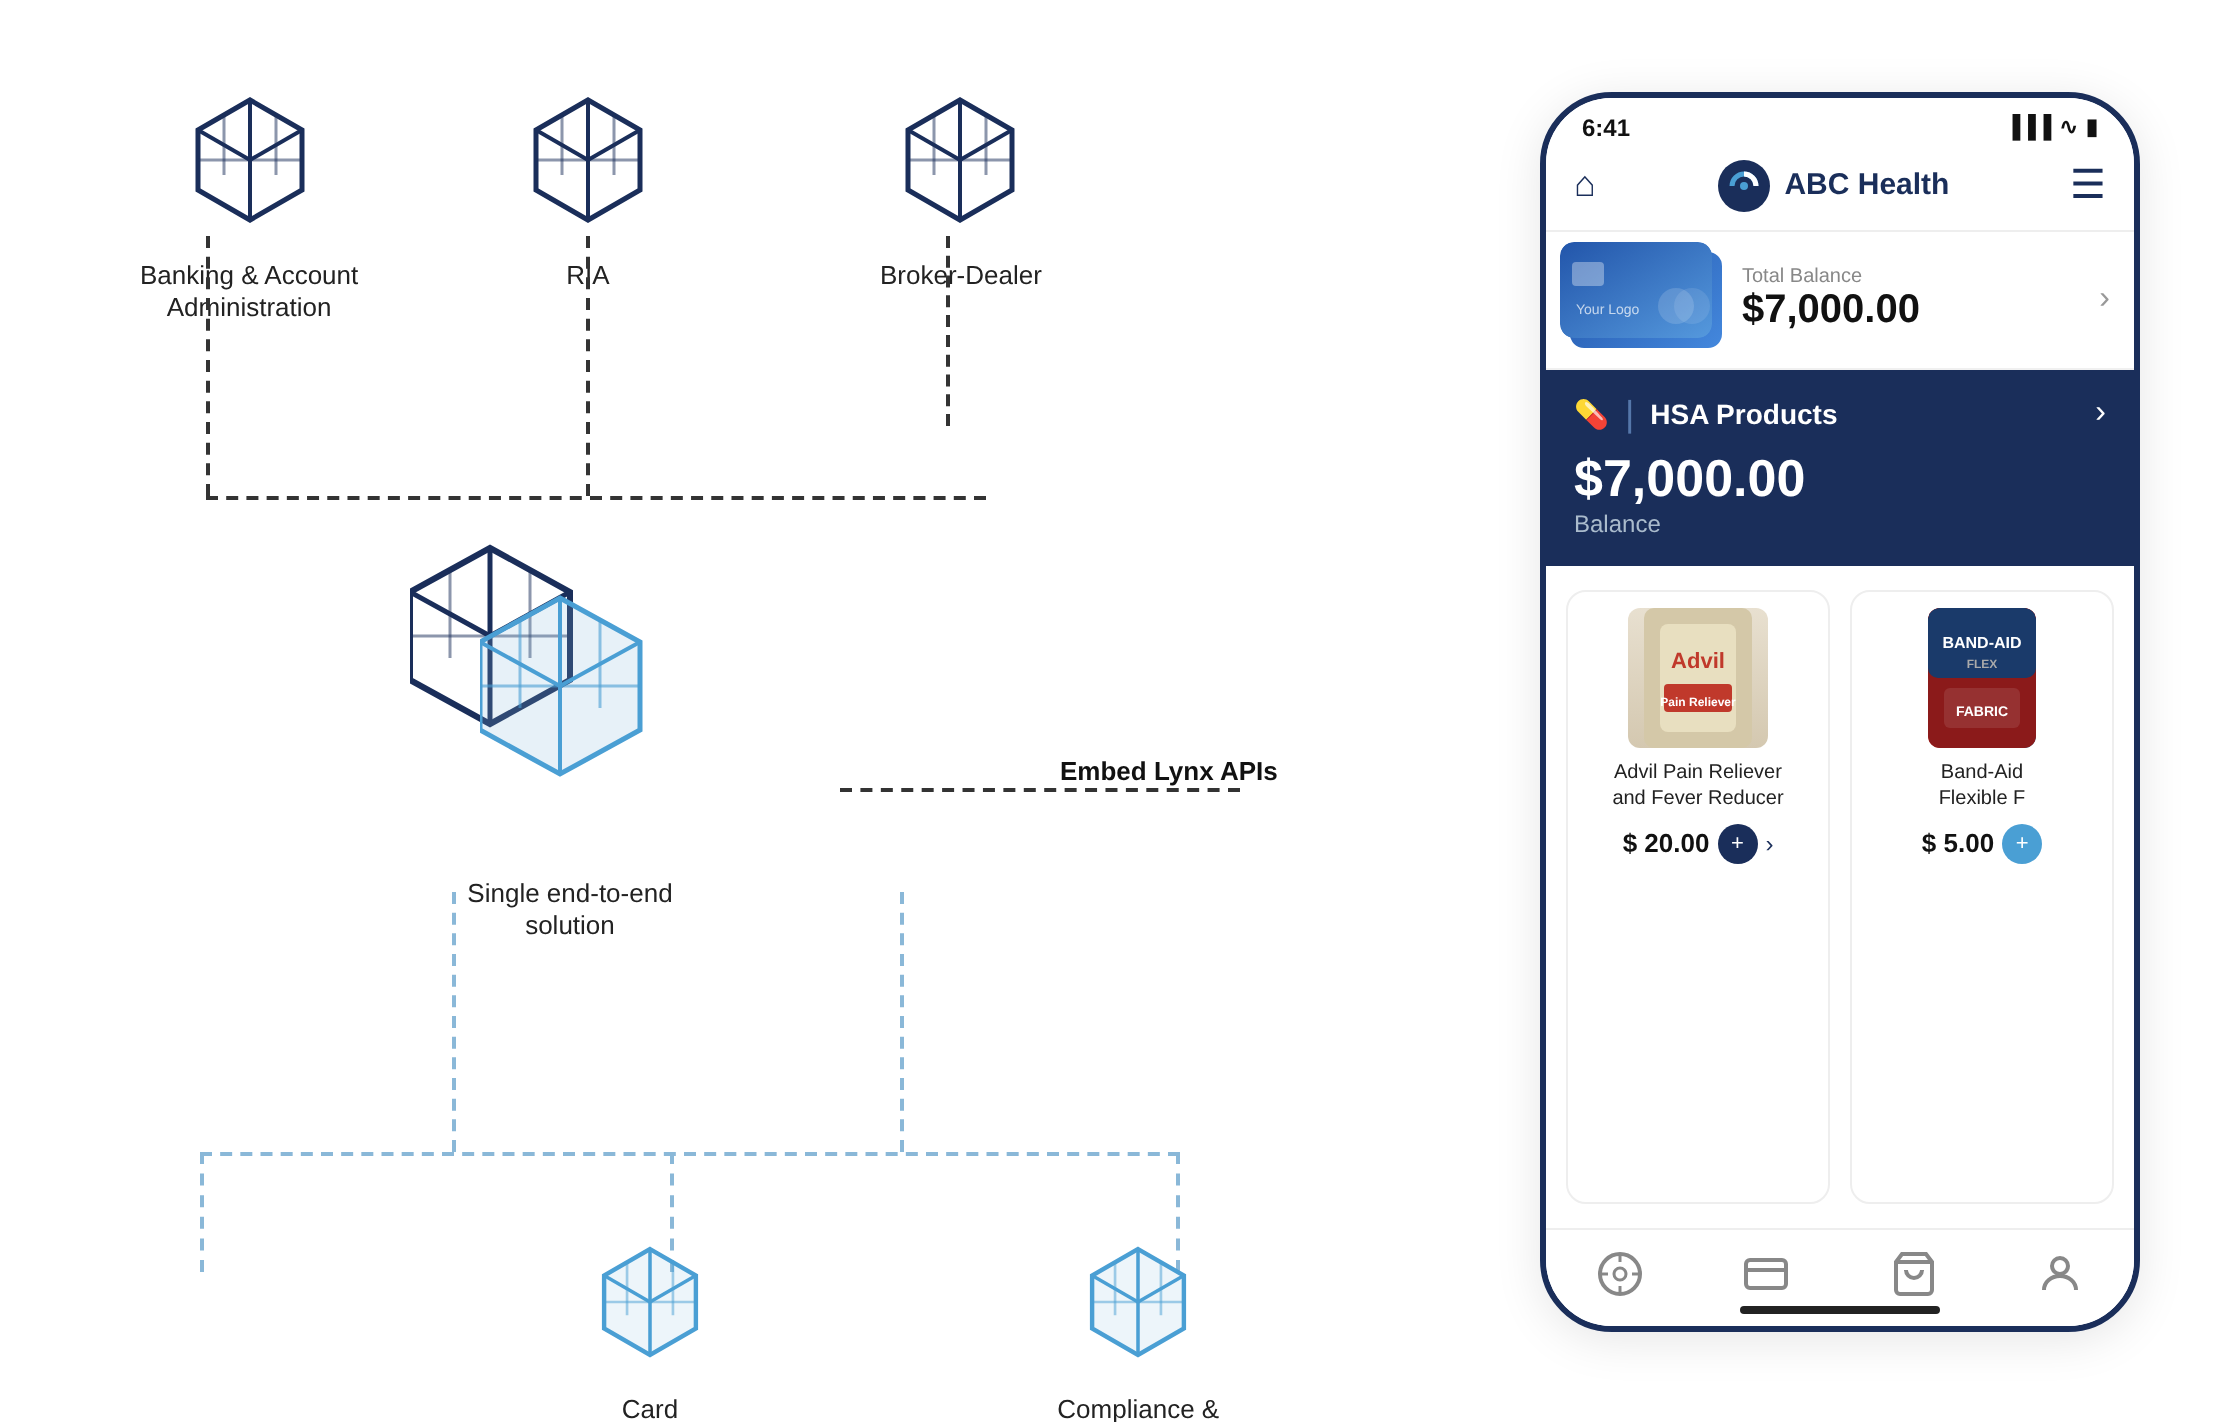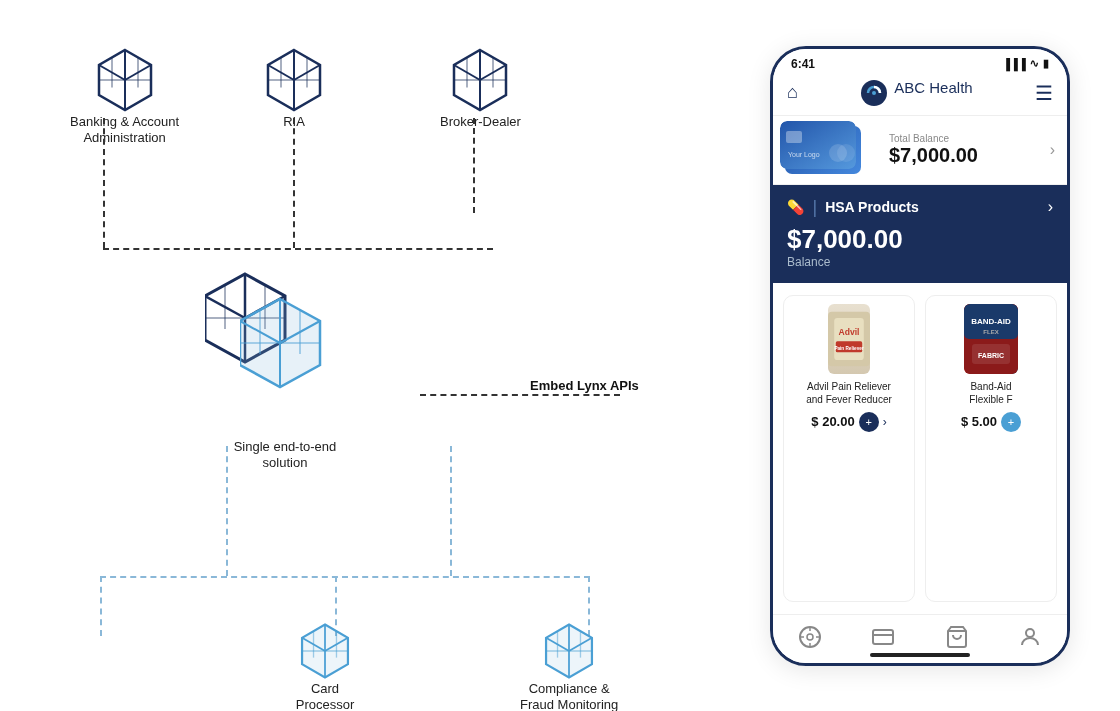--- a/index.html
+++ b/index.html
@@ -35,21 +35,21 @@
       position: absolute;
       display: flex;
       flex-direction: column;
       align-items: center;
       text-align: center;
     }
 
     .node-label {
       font-size: 13px;
       color: #222;
-      margin-top: 0;
+      margin-top: 16px;
       line-height: 1.3;
     }
 
     
     .dashed-line {
       position: absolute;
       border: none;
     }
     .dashed-v {
       border-left: 2px dashed #333;
@@ -115,23 +115,24 @@
     .nav-bar {
       display: flex;
       justify-content: space-between;
       align-items: center;
       padding: 6px 14px 8px 14px;
       background: #fff;
       border-bottom: 1px solid #eee;
     }
     .nav-logo {
       display: flex;
+      align-items: center;
       gap: 6px;
       font-size: 15px;
-      font-weight: 400;
+      font-weight: 700;
       color: #1a2e5a;
     }
 
     
     .card-section {
       background: #fff;
       padding: 10px 12px 10px 12px;
       display: flex;
       align-items: center;
       justify-content: space-between;
@@ -143,21 +144,21 @@
       border-radius: 7px;
       background: linear-gradient(135deg, #2255aa 0%, #4488dd 100%);
       display: flex;
       align-items: flex-end;
       justify-content: flex-end;
       padding: 5px;
       flex-shrink: 0;
     }
     .card-info {
       flex: 1;
-      padding-left: 28px;
+      padding-left: 10px;
     }
     .card-label {
       font-size: 10px;
       color: #888;
     }
     .card-balance {
       font-size: 20px;
       font-weight: 700;
       color: #111;
     }
@@ -222,21 +223,21 @@
     .product-card {
       flex: 1;
       border: 1px solid #eee;
       border-radius: 10px;
       padding: 8px;
       display: flex;
       flex-direction: column;
       align-items: center;
     }
     .product-img-advil {
-      width: 42px;
+      width: 70px;
       height: 70px;
       background: linear-gradient(180deg, #e8e0d0 0%, #d4c8b0 100%);
       border-radius: 6px;
       display: flex;
       align-items: center;
       justify-content: center;
       font-size: 11px;
       font-weight: 700;
       color: #c0392b;
       position: relative;

